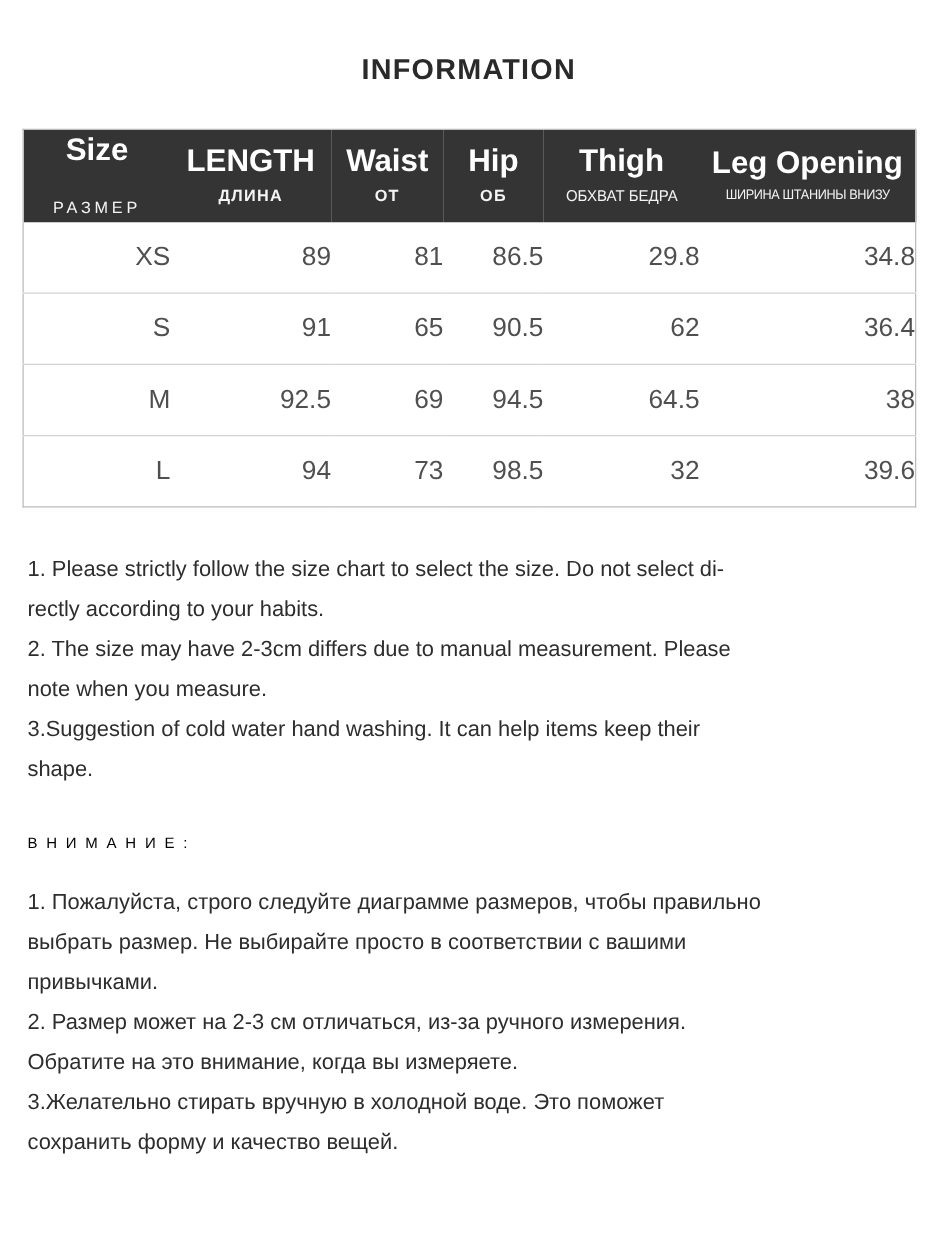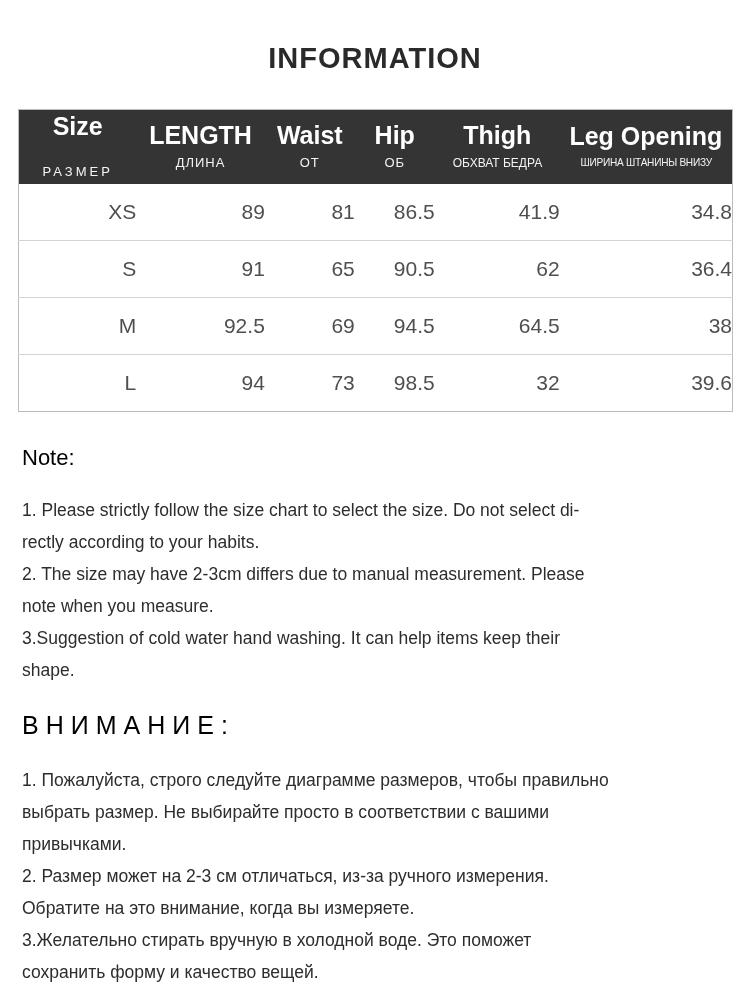--- a/index.html
+++ b/index.html
@@ -7,21 +7,21 @@
     width: 750px;
     background: #ffffff;
     font-family: "Liberation Sans", sans-serif;
     -webkit-font-smoothing: antialiased;
   }
   body { height: 1000px; overflow: hidden; }
 
   .page-title {
     padding-top: 42px;
     text-align: center;
-    font-size: 29px;
+    font-size: 23px;
     font-weight: bold;
     letter-spacing: 1px;
     color: #2a2a2a;
   }
 
   .table-wrap { margin: 34px 17px 0 18px; }
 
   table.size-table {
     width: 100%;
     border-collapse: collapse;
@@ -51,21 +51,21 @@
   }
   .h-ru {
     display: block;
     color: #f4f4f4;
     font-size: 13px;
     font-weight: normal;
     margin-top: 7px;
     line-height: 1;
   }
   .h-ru.sp-wide  { letter-spacing: 3px; margin-top: 24px; }
-  .h-ru.sp-norm  { letter-spacing: 1px; }
+  .h-ru.sp-norm  { letter-spacing: 1px; font-weight: bold; }
   .h-ru.sp-cond  { font-size: 12.5px; letter-spacing: 0; transform: scaleX(0.96); }
   .h-ru.sp-tight { font-size: 11px; letter-spacing: -0.3px; transform: scaleX(0.92); }
 
   .size-table tbody td {
     height: 57px;
     text-align: right;
     vertical-align: middle;
     font-size: 21px;
     color: #4f4f4f;
     background: #ffffff;
@@ -78,24 +78,24 @@
     color: #000000;
     margin-bottom: 23px;
   }
   .note-body {
     font-size: 17.5px;
     line-height: 32px;
     color: #2d2d2d;
     white-space: pre-line;
   }
   .ru-heading {
-    font-size: 25px;
+    font-size: 12px;
     color: #000000;
     letter-spacing: 7px;
-    margin: 25px 0 24px;
+    margin: 36px 0 24px;
   }
 </style>
 </head>
 <body>
 
 <div class="page-title">INFORMATION</div>
 
 <div class="table-wrap">
   <table class="size-table">
     <colgroup>
@@ -133,21 +133,21 @@
           <span class="h-ru sp-tight">ШИРИНА ШТАНИНЫ ВНИЗУ</span>
         </th>
       </tr>
     </thead>
     <tbody>
       <tr>
         <td>XS</td>
         <td>89</td>
         <td>81</td>
         <td>86.5</td>
-        <td>41.9</td>
+        <td>29.8</td>
         <td>34.8</td>
       </tr>
       <tr>
         <td>S</td>
         <td>91</td>
         <td>65</td>
         <td>90.5</td>
         <td>62</td>
         <td>36.4</td>
       </tr>
@@ -165,21 +165,20 @@
         <td>73</td>
         <td>98.5</td>
         <td>32</td>
         <td>39.6</td>
       </tr>
     </tbody>
   </table>
 </div>
 
 <div class="notes">
-  <div class="note-heading">Note:</div>
   <div class="note-body">1. Please strictly follow the size chart  to select the size. Do not select di-
 rectly according to your habits.
 2. The size may have 2-3cm differs due to manual measurement. Please
 note when you measure.
 3.Suggestion of cold water hand washing. It can help items keep their
 shape.</div>
   <div class="ru-heading">ВНИМАНИЕ:</div>
   <div class="note-body">1. Пожалуйста, строго следуйте диаграмме размеров, чтобы правильно
 выбрать размер. Не выбирайте просто в соответствии с вашими
 привычками.

